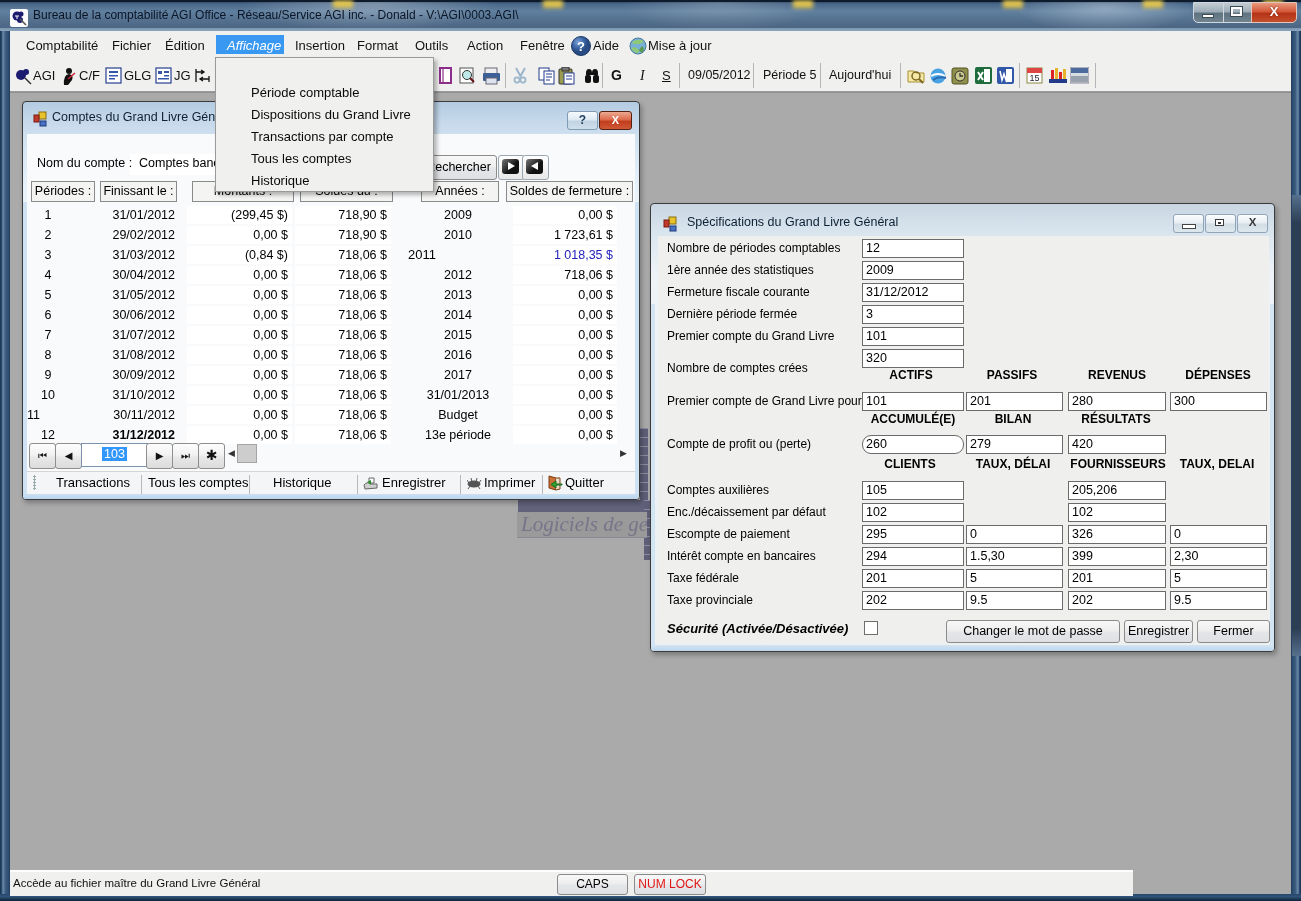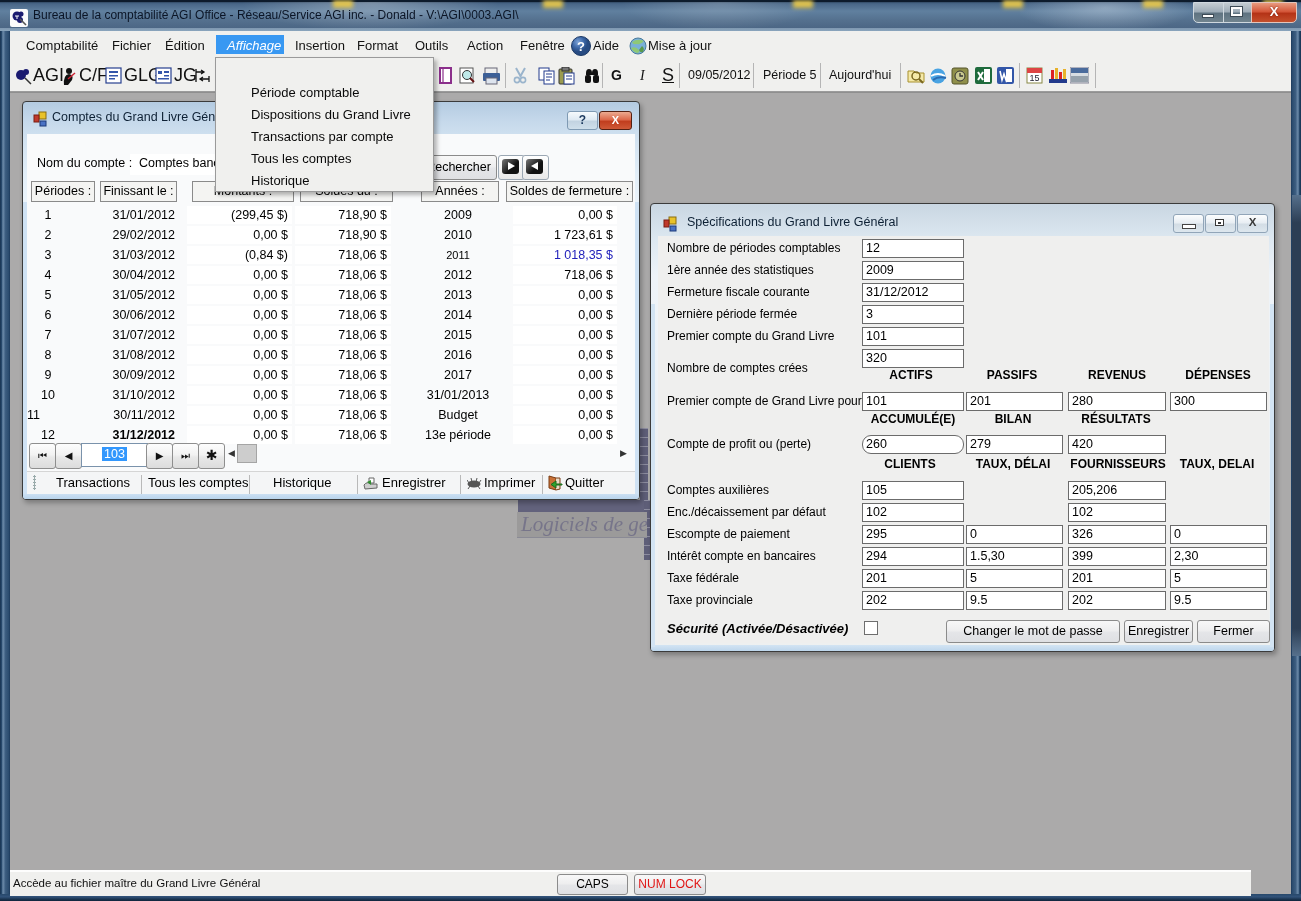--- a/index.html
+++ b/index.html
@@ -15,21 +15,21 @@
     background:linear-gradient(90deg,#1c3a5c 0%,#2c4d70 15%,#3c5d80 45%,#6d8cab 70%,#27486b 85%,#16314f 100%);}
   #bottombar{left:0;top:894px;width:1301px;height:7px;
     background:linear-gradient(180deg,#27486b 0%,#32537a 40%,#1a3450 75%,#10243c 100%);}
   
   #menubar{left:10px;top:31px;width:1281px;height:29px;background:#f0f0ee;}
   .mitem{position:absolute;top:0;height:29px;line-height:29px;font-size:13px;color:#121212;}
   #mhl{left:206px;top:4px;width:68px;height:19px;background:#3898f2;}
   
   #toolbar{left:10px;top:60px;width:1281px;height:31px;background:#f0f0ee;border-bottom:1px solid #9b9b9b;}
   .tsep{position:absolute;top:3px;height:25px;width:1px;background:#b5b5b5;}
-  .ttxt{position:absolute;top:0;height:31px;line-height:31px;font-size:18px;color:#111;}
+  .ttxt{position:absolute;top:0;height:31px;line-height:31px;font-size:13px;color:#111;}
   .ticon{position:absolute;top:7px;}
   
   #mdi{left:10px;top:92px;width:1281px;height:777px;background:#abaaaa;border-top:1px solid #8f8f8f;}
   
   .bgbrick{background:repeating-linear-gradient(180deg,#8d8da0 0px,#8d8da0 1px,#5e5e78 1px,#5e5e78 9px);}
   
   .win{position:absolute;border:1px solid #3b3b3b;border-radius:4px;
        box-shadow:2px 3px 5px rgba(0,0,0,0.28);}
   .winTitle{position:absolute;left:0;top:0;right:0;font-size:12.5px;color:#0d2034;}
   
@@ -60,21 +60,21 @@
   
   .gbtn{position:absolute;width:29px;height:17px;border:1px solid #91a5b8;border-radius:3px;
     background:linear-gradient(180deg,#fbfdfe 0%,#e8eef3 45%,#d3dde5 55%,#dde7ee 100%);
     text-align:center;}
   
   #dropdown{left:215px;top:57px;width:217px;height:133px;background:#f0f0ee;
     border:1px solid #9a9a9a;box-shadow:3px 3px 4px rgba(0,0,0,0.28);}
   .ditem{position:absolute;left:1px;width:215px;height:22px;line-height:22px;
     font-size:13px;color:#0a0a0a;padding-left:34px;box-sizing:border-box;}
   
-  #status{left:10px;top:870px;width:1241px;height:24px;background:#f0f0ee;border-top:2px solid #fdfdfd;}
+  #status{left:10px;top:870px;width:1123px;height:24px;background:#f0f0ee;border-top:2px solid #fdfdfd;}
 </style></head>
 <body>
 
 <div class="abs" id="titlebar">
   <div style="position:absolute;left:0;top:0;width:1301px;height:2px;background:#0d1b2c;"></div>
   <div style="position:absolute;left:240px;top:2px;width:260px;height:29px;background:radial-gradient(ellipse at 50% 0%,rgba(255,255,255,0.30),rgba(255,255,255,0) 70%);"></div>
   <div style="position:absolute;left:1020px;top:2px;width:170px;height:29px;background:radial-gradient(ellipse at 50% 20%,rgba(230,240,250,0.38),rgba(255,255,255,0) 75%);"></div>
   <div style="position:absolute;left:620px;top:2px;width:200px;height:29px;background:radial-gradient(ellipse at 50% 0%,rgba(255,255,255,0.20),rgba(255,255,255,0) 70%);"></div>
   <div style="position:absolute;left:0px;top:28px;width:1301px;height:3px;background:linear-gradient(180deg,rgba(160,185,205,0.6),#8aa5bd);"></div>
 
@@ -320,21 +320,21 @@
     <div class="abs" style="left:0;top:92px;width:42px;height:18px;text-align:center;font-size:12.5px;line-height:18px;">2</div>
     <div class="abs" style="left:58px;top:92px;width:90px;height:18px;text-align:right;font-size:12.5px;line-height:18px;">29/02/2012</div>
     <div class="wfield num" style="left:160px;top:92px;width:101px;padding-right:4px;">0,00 $</div>
     <div class="wfield num" style="left:268px;top:92px;width:92px;padding-right:4px;">718,90 $</div>
     <div class="abs" style="left:381px;top:92px;width:100px;height:18px;text-align:center;font-size:12.5px;line-height:18px;">2010</div>
     <div class="wfield num" style="left:486px;top:92px;width:100px;padding-right:4px;">1 723,61 $</div>
     <div class="abs" style="left:0;top:112px;width:42px;height:18px;text-align:center;font-size:12.5px;line-height:18px;">3</div>
     <div class="abs" style="left:58px;top:112px;width:90px;height:18px;text-align:right;font-size:12.5px;line-height:18px;">31/03/2012</div>
     <div class="wfield num" style="left:160px;top:112px;width:101px;padding-right:4px;">(0,84 $)</div>
     <div class="wfield num" style="left:268px;top:112px;width:92px;padding-right:4px;">718,06 $</div>
-    <div class="abs" style="left:381px;top:112px;width:100px;height:18px;text-align:center;font-size:11px;line-height:18px;">2011</div>
+    <div class="abs" style="left:381px;top:112px;width:100px;height:18px;font-size:13px;line-height:18px;">2011</div>
     <div class="wfield num" style="left:486px;top:112px;width:100px;padding-right:4px; color:#2222bb;">1 018,35 $</div>
     <div class="abs" style="left:0;top:132px;width:42px;height:18px;text-align:center;font-size:12.5px;line-height:18px;">4</div>
     <div class="abs" style="left:58px;top:132px;width:90px;height:18px;text-align:right;font-size:12.5px;line-height:18px;">30/04/2012</div>
     <div class="wfield num" style="left:160px;top:132px;width:101px;padding-right:4px;">0,00 $</div>
     <div class="wfield num" style="left:268px;top:132px;width:92px;padding-right:4px;">718,06 $</div>
     <div class="abs" style="left:381px;top:132px;width:100px;height:18px;text-align:center;font-size:12.5px;line-height:18px;">2012</div>
     <div class="wfield num" style="left:486px;top:132px;width:100px;padding-right:4px;">718,06 $</div>
     <div class="abs" style="left:0;top:152px;width:42px;height:18px;text-align:center;font-size:12.5px;line-height:18px;">5</div>
     <div class="abs" style="left:58px;top:152px;width:90px;height:18px;text-align:right;font-size:12.5px;line-height:18px;">31/05/2012</div>
     <div class="wfield num" style="left:160px;top:152px;width:101px;padding-right:4px;">0,00 $</div>

